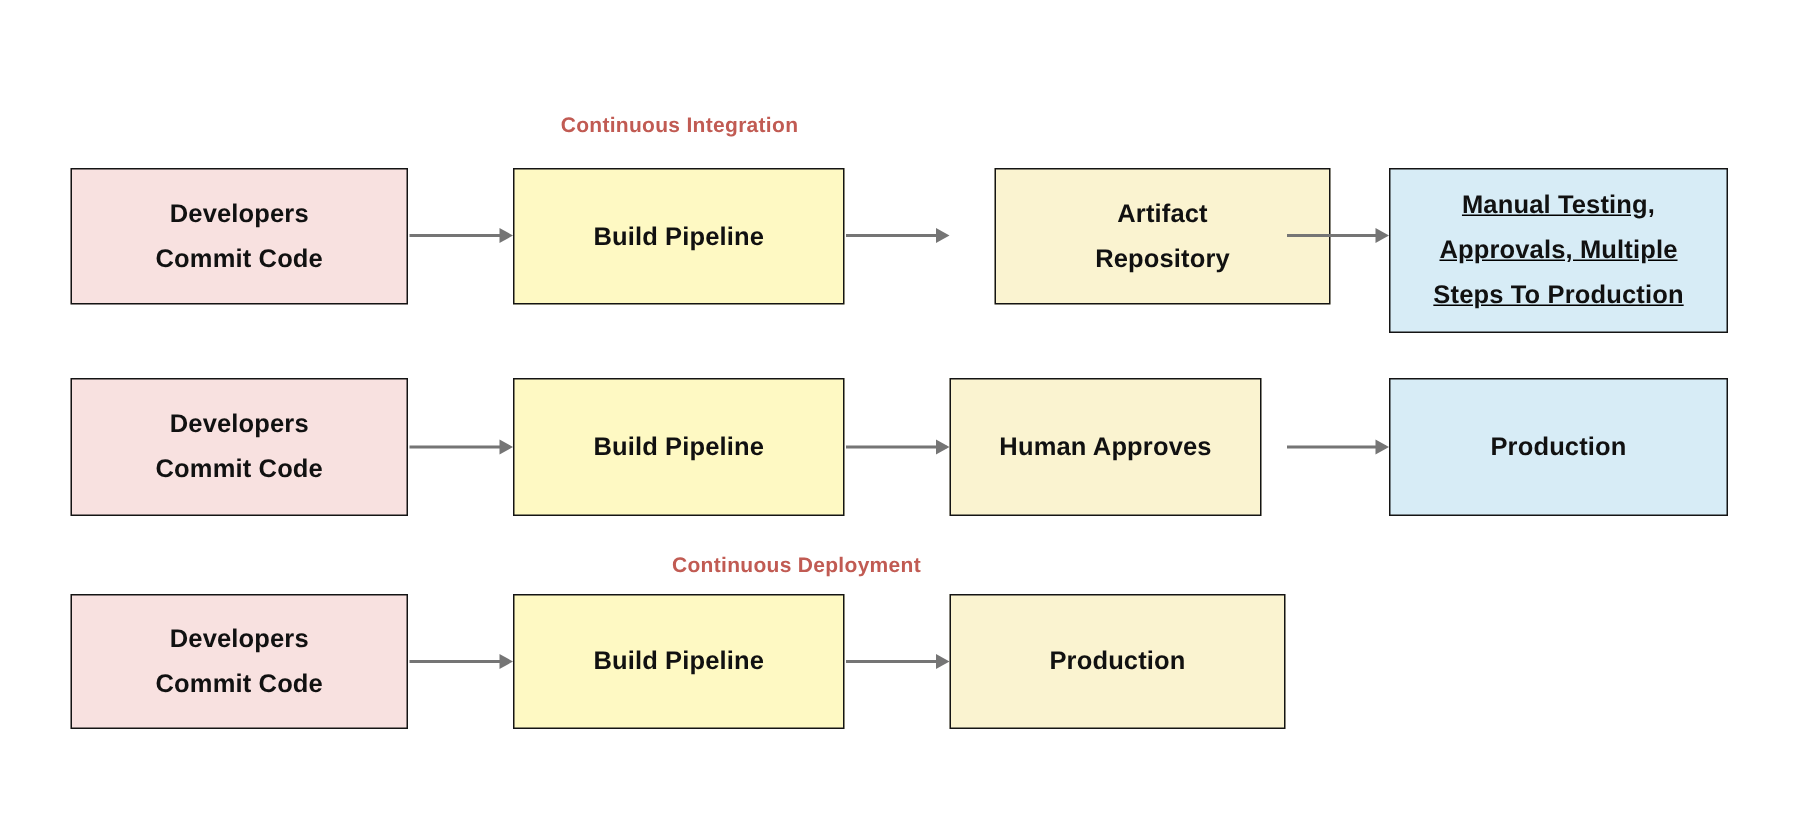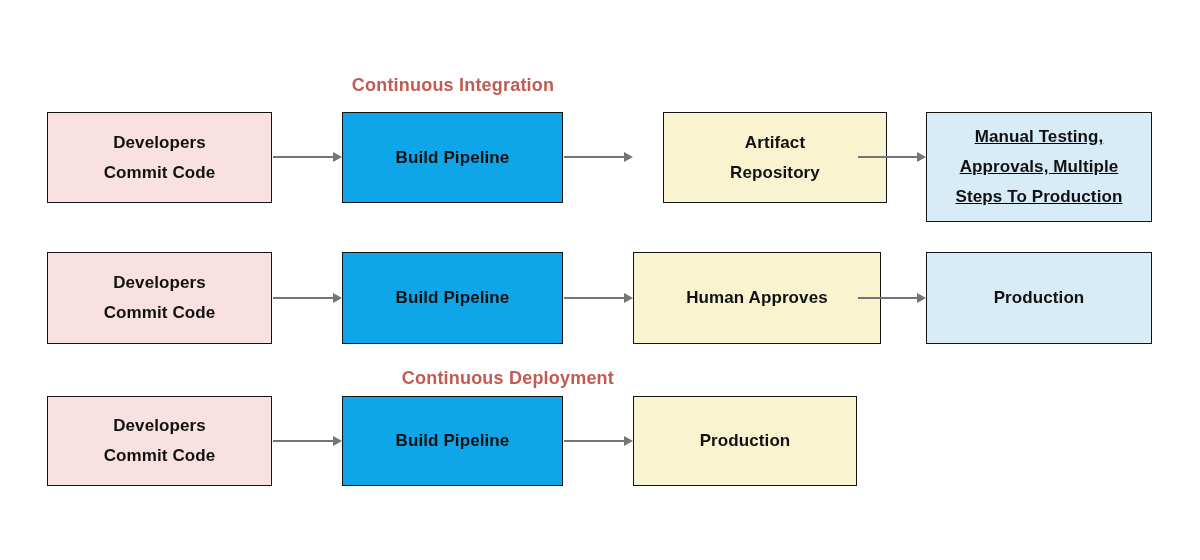--- a/index.html
+++ b/index.html
@@ -26,30 +26,30 @@
   }
   .node .box-label {
     white-space: pre-line;
     font-size: 17px;
     font-weight: 700;
     color: #111111;
     line-height: 30px;
     letter-spacing: 0.1px;
   }
   .fill-pink   { background: #f8e1e0; }
-  .fill-mint   { background: #0ea5e9; }
+  .fill-mint   { background: #fef9c3; }
   .fill-yellow { background: #faf3d0; }
   .fill-blue   { background: #d7ecf6; }
 
   .row-title {
     position: absolute;
     left: 292px;
     width: 322px;
     text-align: center;
-    font-size: 18px;
+    font-size: 14px;
     font-weight: 700;
     color: #c15b53;
     letter-spacing: 0.2px;
   }
   .arrow {
     position: absolute;
     height: 2px;
     background: #757575;
   }
   .arrow::after {
@@ -99,21 +99,21 @@
     <span class="box-label">Developers
 Commit Code</span>
   </div>
   <div class="arrow" style="left:273px;top:297px;width:67px;"></div>
 
   <div class="node fill-mint" style="left:342px;top:252px;width:221px;height:92px;">
     <span class="box-label">Build Pipeline</span>
   </div>
   <div class="arrow" style="left:564px;top:297px;width:67px;"></div>
 
-  <div class="node fill-yellow" style="left:633px;top:252px;width:248px;height:92px;">
+  <div class="node fill-yellow" style="left:633px;top:252px;width:208px;height:92px;">
     <span class="box-label">Human Approves</span>
   </div>
   <div class="arrow" style="left:858px;top:297px;width:66px;"></div>
 
   <div class="node fill-blue" style="left:926px;top:252px;width:226px;height:92px;">
     <span class="box-label">Production</span>
   </div>
 
   <div class="row-title" style="top:368px;text-align:right;">Continuous Deployment</div>
 

